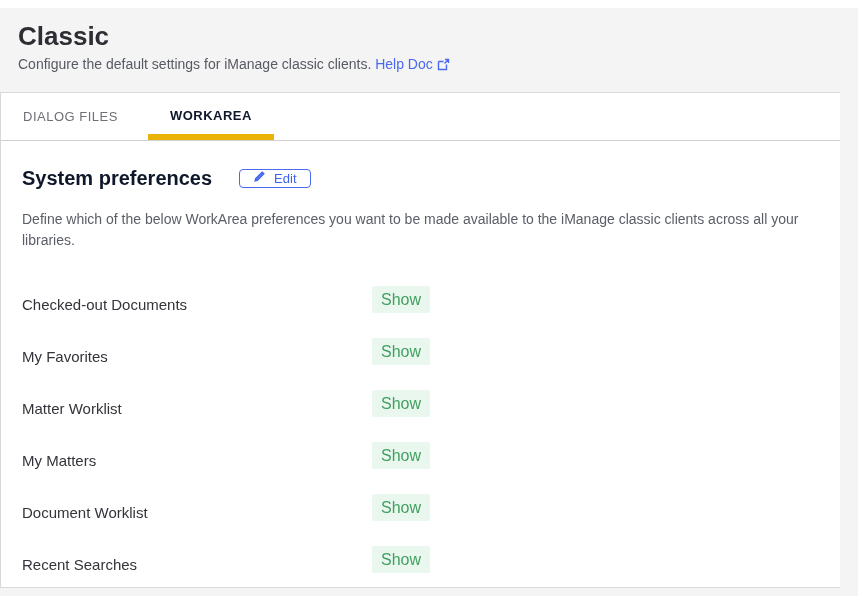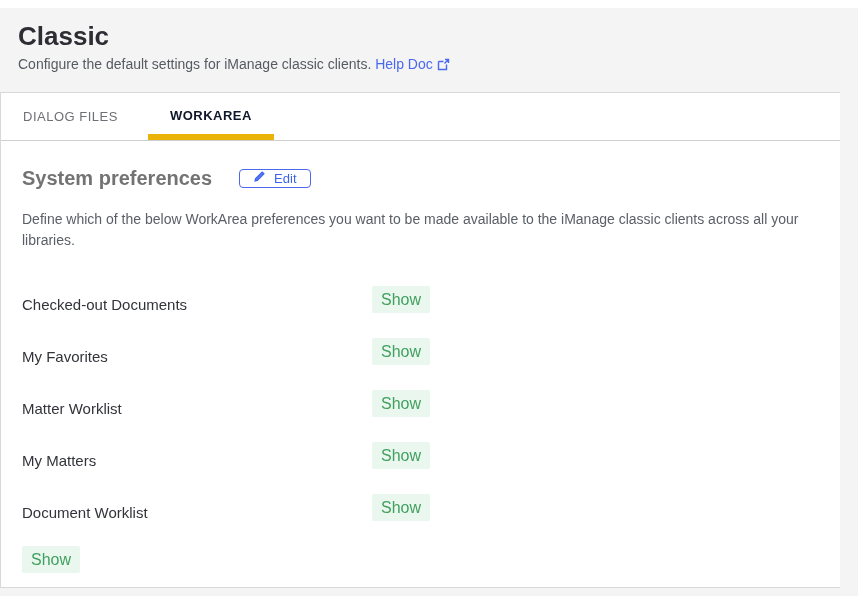--- a/index.html
+++ b/index.html
@@ -66,21 +66,21 @@
 
   .card-content { padding: 26px 22px 14px 21px; }
   .section-heading-row {
     display: flex;
     align-items: center;
     gap: 27px;
   }
   .section-heading {
     font-size: 20px;
     font-weight: 700;
-    color: #737373;
+    color: #0f172a;
   }
   .edit-button {
     display: inline-flex;
     align-items: center;
     gap: 8px;
     height: 19px;
     padding: 0 13px;
     background: #ffffff;
     border: 1px solid #4c69ef;
     border-radius: 4px;
@@ -174,17 +174,18 @@
       </div>
       <div class="pref-row">
         <span class="pref-label">My Matters</span>
         <span class="status-badge">Show</span>
       </div>
       <div class="pref-row">
         <span class="pref-label">Document Worklist</span>
         <span class="status-badge">Show</span>
       </div>
       <div class="pref-row">
+        <span class="pref-label">Recent Searches</span>
         <span class="status-badge">Show</span>
       </div>
     </div>
   </div>
 </div>
 
 </body></html>

